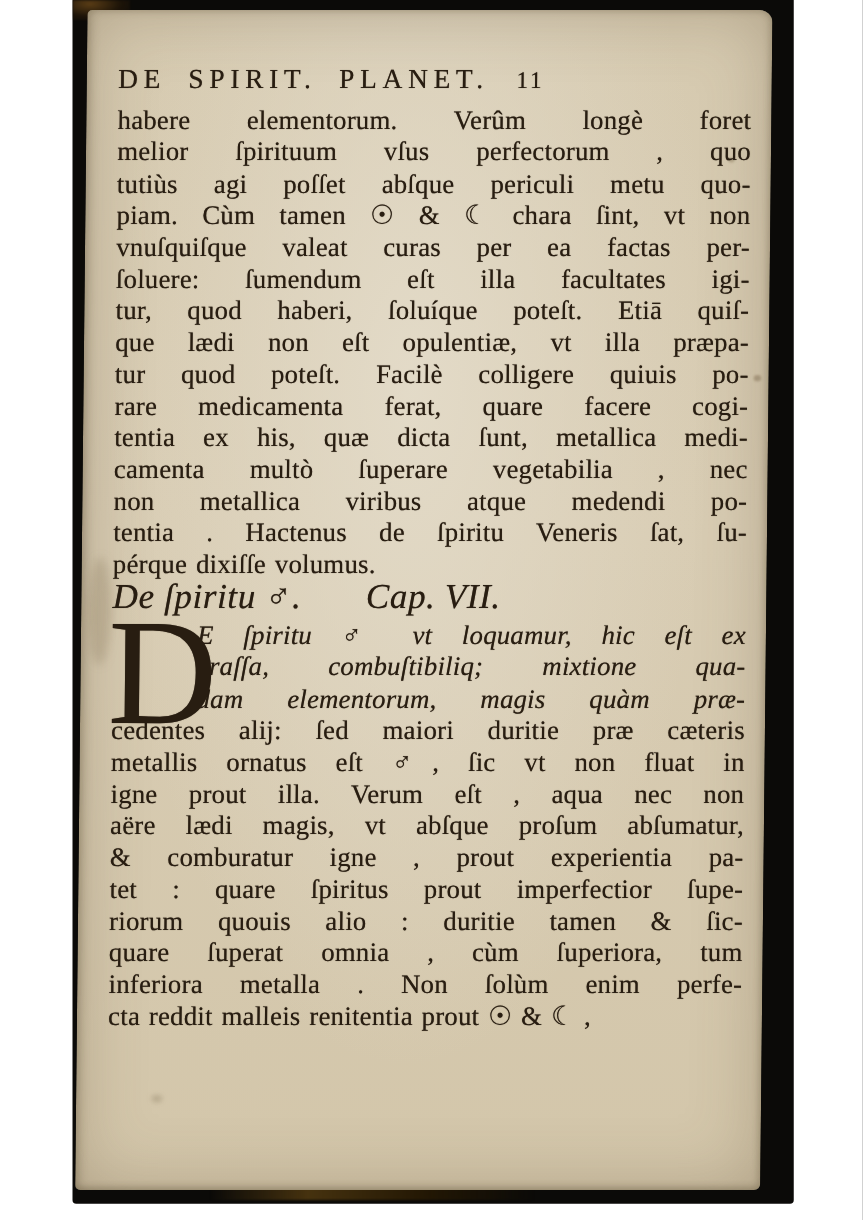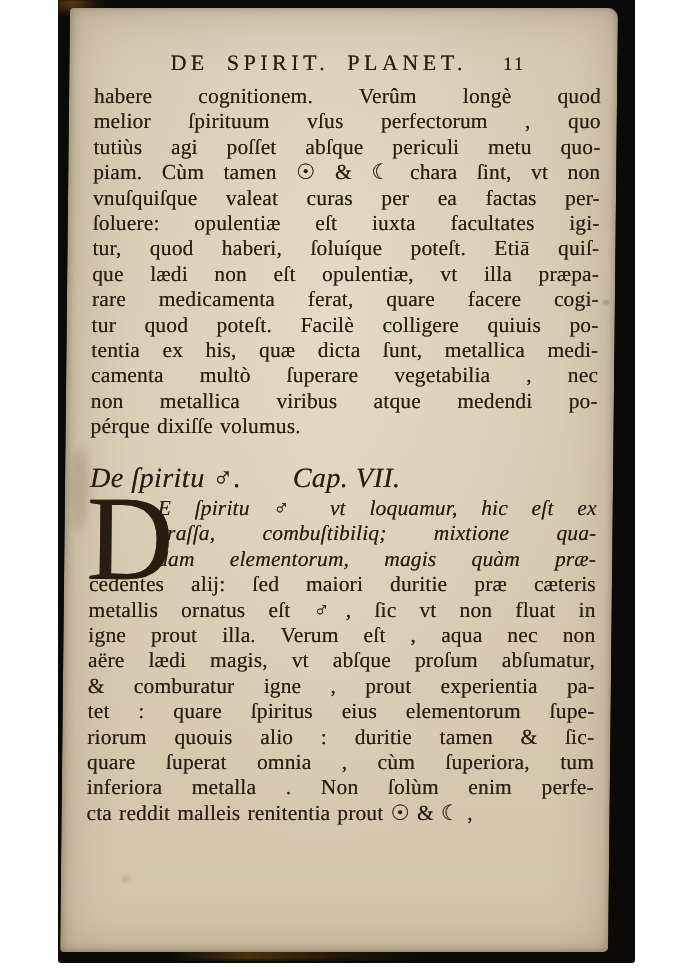--- a/index.html
+++ b/index.html
@@ -59,24 +59,24 @@
   .speck1 { position: absolute; left: 536px; top: 292px; width: 6px; height: 5px;
     background: rgba(96,78,48,.35); border-radius: 50%; filter: blur(1px); }
   .speck2 { position: absolute; left: 514px; top: 118px; width: 5px; height: 4px;
     background: rgba(96,78,48,.3); border-radius: 50%; filter: blur(1px); }
   .speck3 { position: absolute; left: 60px; top: 868px; width: 9px; height: 6px;
     background: rgba(100,84,54,.25); border-radius: 50%; filter: blur(2px); }
 
   
   .runhead {
     position: absolute; top: 42px; left: 25px; width: 507px;
-    display: flex; justify-content: center; align-items: baseline;
+    display: flex; align-items: baseline;
     font-size: 22px; letter-spacing: 4.5px; word-spacing: 8px; font-family: Liberation Serif, serif;
   }
-  .folio { margin-left: 36px; font-size: 19px; letter-spacing: 2px; word-spacing: 0; }
+  .folio { margin-left: 22px; font-size: 19px; letter-spacing: 2px; word-spacing: 0; }
 
   
   .para {
     position: absolute; left: 25px; width: 507px;
     font-size: 21.4px; line-height: 25.4px;
     letter-spacing: 0.2px; word-spacing: 1.5px;
   }
   .para1 { top: 76px; }
   .para2 { top: 488px; }
   .line { height: 25.4px; text-align: justify; text-align-last: justify; }
@@ -117,52 +117,53 @@
       <div class="speck1"></div>
       <div class="speck2"></div>
       <div class="speck3"></div>
 
       <div class="runhead">
         <span>DE SPIRIT. PLANET.</span>
         <span class="folio">11</span>
       </div>
 
       <div class="para para1">
-        <div class="line">habere cognitionem. Verûm longè quod</div>
+        <div class="line">habere elementorum. Verûm longè foret</div>
         <div class="line">melior ſpirituum vſus perfectorum , quo</div>
         <div class="line">tutiùs agi poſſet abſque periculi metu quo-</div>
         <div class="line">piam. Cùm tamen ☉ &amp; ☾ chara ſint, vt non</div>
         <div class="line">vnuſquiſque valeat curas per ea factas per-</div>
-        <div class="line">ſoluere: opulentiæ eſt iuxta facultates igi-</div>
+        <div class="line">ſoluere: ſumendum eſt illa facultates igi-</div>
         <div class="line">tur, quod haberi, ſoluíque poteſt. Etiā quiſ-</div>
         <div class="line">que lædi non eſt opulentiæ, vt illa præpa-</div>
+        <div class="line">tur quod poteſt. Facilè colligere quiuis po-</div>
         <div class="line">rare medicamenta ferat, quare facere cogi-</div>
-        <div class="line">tur quod poteſt. Facilè colligere quiuis po-</div>
         <div class="line">tentia ex his, quæ dicta ſunt, metallica medi-</div>
         <div class="line">camenta multò ſuperare vegetabilia , nec</div>
         <div class="line">non metallica viribus atque medendi po-</div>
+        <div class="line">tentia . Hactenus de ſpiritu Veneris ſat, ſu-</div>
         <div class="line short">pérque dixiſſe volumus.</div>
       </div>
 
       <div class="chapheading">
         <span>De ſpiritu ♂.</span>
         <span class="cap-label">Cap. VII.</span>
       </div>
 
       <div class="para para2">
         <span class="dropcap">D</span>
         <div class="line indent">E ſpiritu ♂ vt loquamur, hic eſt ex</div>
         <div class="line indent">craſſa, combuſtibiliq; mixtione qua-</div>
         <div class="line indent">dam elementorum, magis quàm præ-</div>
         <div class="line">cedentes alij: ſed maiori duritie præ cæteris</div>
         <div class="line">metallis ornatus eſt ♂, ſic vt non fluat in</div>
         <div class="line">igne prout illa. Verum eſt , aqua nec non</div>
         <div class="line">aëre lædi magis, vt abſque proſum abſumatur,</div>
         <div class="line">&amp; comburatur igne , prout experientia pa-</div>
-        <div class="line">tet : quare ſpiritus eius elementorum ſupe-</div>
+        <div class="line">tet : quare ſpiritus prout imperfectior ſupe-</div>
         <div class="line">riorum quouis alio : duritie tamen &amp; ſic-</div>
         <div class="line">quare ſuperat omnia , cùm ſuperiora, tum</div>
         <div class="line">inferiora metalla . Non ſolùm enim perfe-</div>
         <div class="line short">cta reddit malleis renitentia prout ☉ &amp; ☾ ,</div>
       </div>
     </div>
   </div>
 </div>
 
 </body></html>

